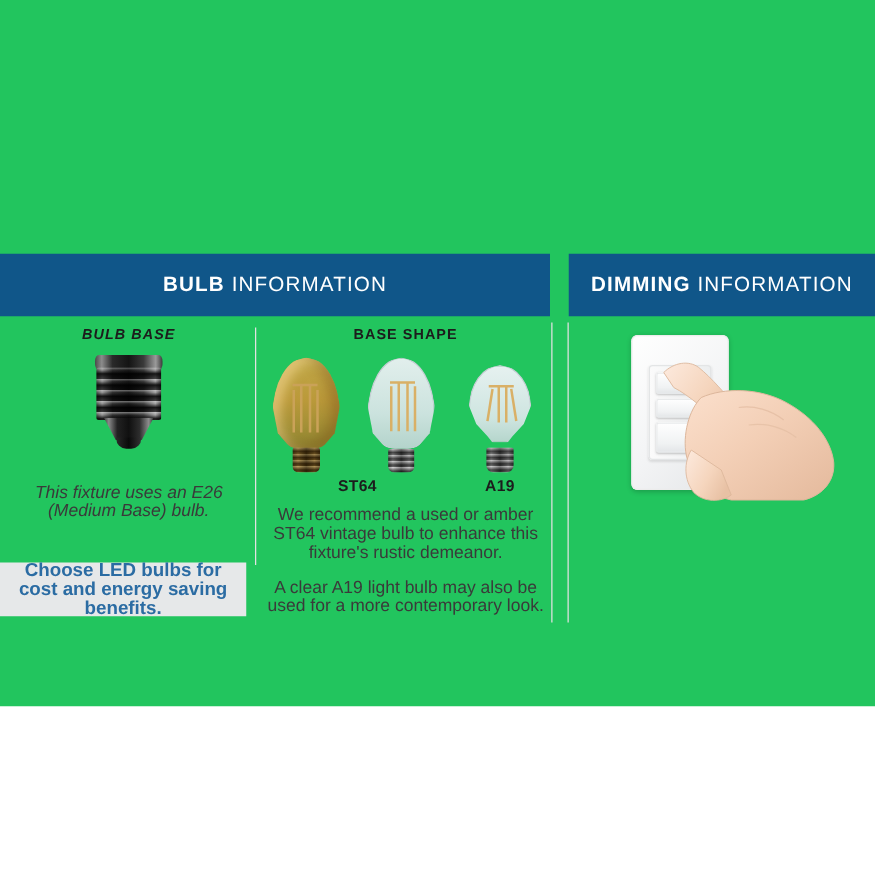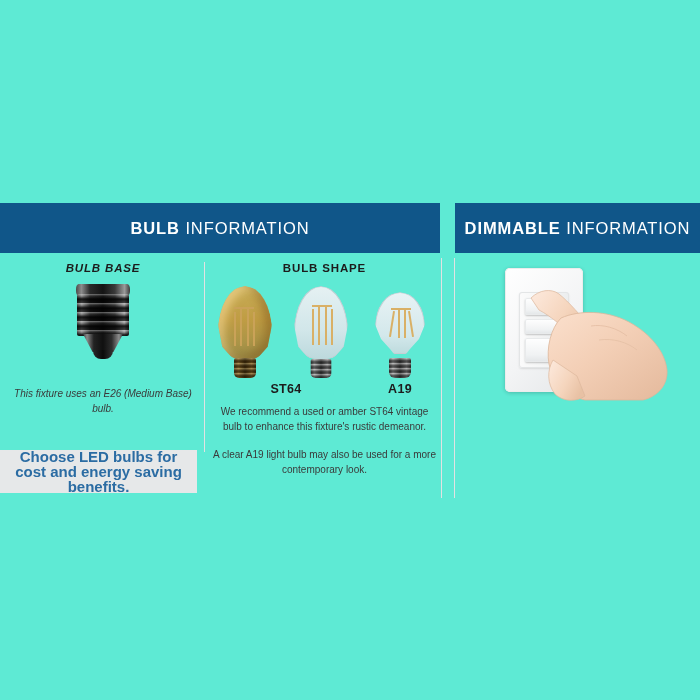--- a/index.html
+++ b/index.html
@@ -12,22 +12,22 @@
     height: 700px;
     position: relative;
     font-family: "Liberation Sans", sans-serif;
     overflow: hidden;
   }
 
   #page {
     position: absolute;
     left: 0; top: 0;
     width: 700px;
-    height: 700px;
-    background: #5eead4;
+    height: 565px;
+    background: #22c55e;
   }
 
   
   .header-bar {
     position: absolute;
     height: 50px;
     background: #105689;
     display: flex;
     align-items: center;
     justify-content: center;
@@ -91,21 +91,21 @@
   #dimmer-stage{ height: 140px; }
 
   .part-label {
     font-size: 12.5px;
     font-weight: bold;
     color: #1c1c1c;
     letter-spacing: 0.3px;
   }
 
   .body-text {
-    font-size: 10px;
+    font-size: 14px;
     line-height: 15px;
     color: #3a3a3a;
     margin: 6px 0 0 0;
   }
   .body-text + .body-text { margin-top: 13px; }
 
   
   #led-callout {
     position: absolute;
     left: 0;
@@ -335,21 +335,21 @@
 <div id="page">
 
   <div id="bulb-header-bar" class="header-bar">
     <div class="header-text">
       <span class="hw-bold">BULB</span><span>&nbsp;</span><span class="hw-light">INFORMATION</span>
     </div>
   </div>
 
   <div id="dimming-header-bar" class="header-bar">
     <div class="header-text">
-      <span class="hw-bold">DIMMABLE</span><span>&nbsp;</span><span class="hw-light">INFORMATION</span>
+      <span class="hw-bold">DIMMING</span><span>&nbsp;</span><span class="hw-light">INFORMATION</span>
     </div>
   </div>
 
   <div id="divider-base-shape" class="v-divider"></div>
   <div id="divider-right-a" class="v-divider"></div>
   <div id="divider-right-b" class="v-divider"></div>
 
   <div id="col-bulb-base" class="col">
     <h3 class="col-title">BULB BASE</h3>
 
@@ -359,21 +359,21 @@
         <div class="e26-threads"></div>
         <div class="e26-taper"></div>
         <div class="e26-tip"></div>
       </div>
     </div>
 
     <p class="body-text">This fixture uses an E26 (Medium Base) bulb.</p>
   </div>
 
   <div id="col-bulb-shape" class="col">
-    <h3 class="col-title">BULB SHAPE</h3>
+    <h3 class="col-title">BASE SHAPE</h3>
 
     <div id="shape-stage" class="art-stage">
 
       <div id="bulb-st64-amber" class="bulb">
         <div class="bulb-glass">
           <div class="filament" style="left:16px; top:26px; width:1.5px; height:34px;"></div>
           <div class="filament" style="left:22px; top:22px; width:1.5px; height:38px;"></div>
           <div class="filament" style="left:29px; top:22px; width:1.5px; height:38px;"></div>
           <div class="filament" style="left:35px; top:26px; width:1.5px; height:34px;"></div>
           <div class="filament" style="left:16px; top:21px; width:20px; height:1.5px;"></div>

